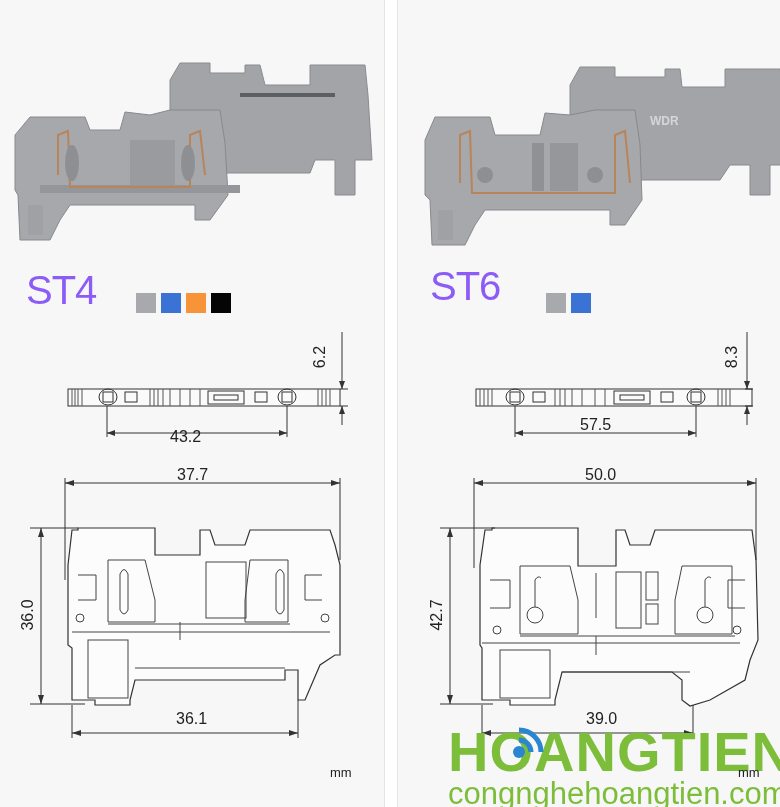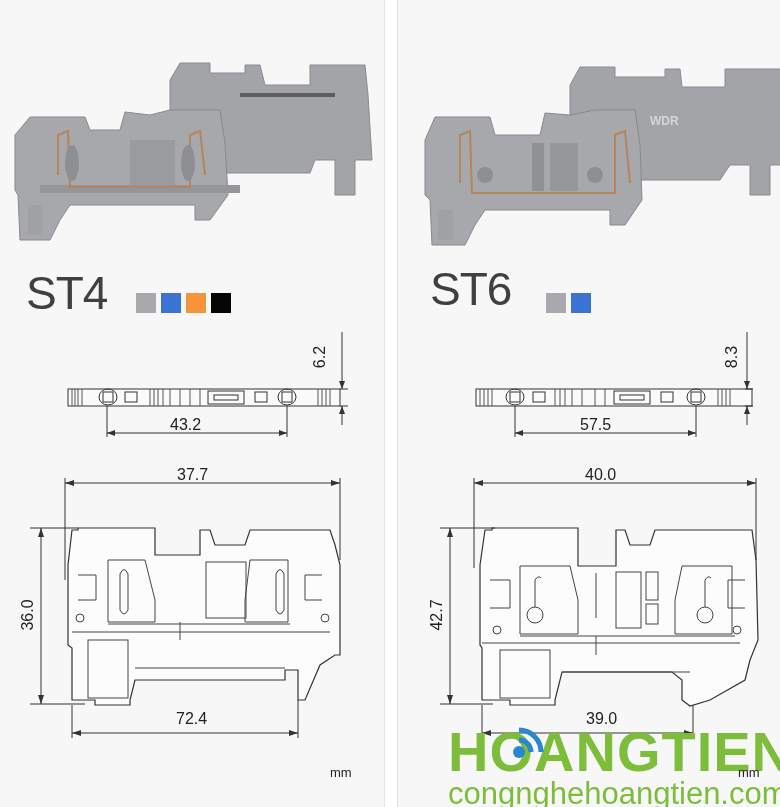--- a/index.html
+++ b/index.html
@@ -3,21 +3,21 @@
 <meta charset="utf-8">
 <style>
   html, body { margin:0; padding:0; }
   body { width:780px; height:807px; background:#ffffff; position:relative; overflow:hidden; font-family:"Liberation Sans", sans-serif; }
   .panel { position:absolute; top:0; height:807px; background:#f7f7f7; }
   .panel.left { left:0; width:384px; }
   .panel.right { left:398px; width:382px; }
   .gutter { position:absolute; top:0; left:384px; width:14px; height:807px; background:#ffffff; }
   .gutter .ln { position:absolute; top:0; width:1px; height:807px; background:#e4e4e4; }
   .photo { position:absolute; }
-  .model { position:absolute; font-size:46px; color:#404040; letter-spacing:-1px; line-height:1; }
+  .model { position:absolute; font-size:40px; color:#8b5cf6; letter-spacing:-1px; line-height:1; }
   .swatches { position:absolute; display:flex; gap:5px; }
   .sw { width:20px; height:20px; }
   .dim { position:absolute; font-size:16px; color:#222; }
   .dim.v { transform:rotate(-90deg); transform-origin:center; }
   .unit { position:absolute; font-size:13px; color:#222; }
   svg { position:absolute; overflow:visible; }
   .wm { position:absolute; left:448px; top:724px; }
   .wm-title { font-family:"Liberation Sans", sans-serif; font-weight:bold; font-size:56px; color:#7cbd3a; letter-spacing:1px; line-height:1; }
   .wm-sub { font-family:"Liberation Sans", sans-serif; font-size:31px; color:#7cbd3a; line-height:1; margin-top:-2px; }
 </style>
@@ -103,21 +103,21 @@
     <line x1="340" y1="389" x2="348" y2="389"></line>
       <line x1="340" y1="406" x2="348" y2="406"></line>
     <line x1="342" y1="332" x2="342" y2="389"></line>
       <line x1="342" y1="406" x2="342" y2="425"></line>
     <line x1="107" y1="406" x2="107" y2="437"></line>
       <line x1="287" y1="406" x2="287" y2="437"></line>
     <line x1="107" y1="433" x2="287" y2="433"></line>
   </g>
   <path d="M107 433 l8 -3 v6 z M287 433 l-8 -3 v6 z M342 389 l-3 -8 h6 z M342 406 l-3 8 h6 z" fill="#333"></path>
 </svg>
-<div class="dim" style="left:170px;top:416px">43.2</div>
+<div class="dim" style="left:170px;top:428px">43.2</div>
 <div class="dim v" style="left:309px;top:348px">6.2</div>
 
 <svg style="left:0;top:0" width="780" height="460">
   <g stroke="#333" stroke-width="1" fill="none">
     <rect x="476" y="389" width="276" height="17" fill="#fafafa"></rect>
     <g stroke="#555">
       <line x1="480" y1="389" x2="480" y2="406"></line>
         <line x1="484" y1="389" x2="484" y2="406"></line>
         <line x1="488" y1="389" x2="488" y2="406"></line>
         <line x1="492" y1="389" x2="492" y2="406"></line>
@@ -182,21 +182,21 @@
       <line x1="30" y1="704" x2="85" y2="704"></line>
     <line x1="41" y1="528" x2="41" y2="704"></line>
     <line x1="72" y1="705" x2="72" y2="738"></line>
       <line x1="298" y1="700" x2="298" y2="738"></line>
     <line x1="72" y1="733" x2="298" y2="733"></line>
   </g>
   <path d="M65 483 l9 -3 v6 z M340 483 l-9 -3 v6 z M41 528 l-3 9 h6 z M41 704 l-3 -9 h6 z M72 733 l9 -3 v6 z M298 733 l-9 -3 v6 z" fill="#333"></path>
 </svg>
 <div class="dim" style="left:177px;top:466px">37.7</div>
 <div class="dim v" style="left:12px;top:606px">36.0</div>
-<div class="dim" style="left:176px;top:710px">72.4</div>
+<div class="dim" style="left:176px;top:710px">36.1</div>
 <div class="unit" style="left:330px;top:765px">mm</div>
 
 <svg style="left:0;top:0" width="780" height="807">
   <g stroke="#333" stroke-width="1.2" fill="#fcfcfc">
     <path d="M485 530 L492 530 L492 528 L578 528 L578 566 L616 566 L616 530 L625 530 L630 545 L650 545 L655 530 L752 530 L756 560 L758 640 L750 660 L745 680 L710 700 L690 706 L682 700 L682 680 L672 672 L562 672 L555 700 L555 705 L510 705 L510 700 L482 700 L482 648 L480 645 L480 565 Z"></path>
   </g>
   <g stroke="#444" stroke-width="1" fill="none">
     <path d="M520 566 L570 566 L578 600 L578 634 L520 634 Z"></path>
     <path d="M682 566 L732 566 L732 634 L675 634 L675 600 Z"></path>
     <circle cx="535" cy="615" r="8"></circle>
@@ -223,21 +223,21 @@
     <line x1="474" y1="483" x2="756" y2="483"></line>
     <line x1="440" y1="528" x2="495" y2="528"></line>
       <line x1="440" y1="704" x2="493" y2="704"></line>
     <line x1="450" y1="528" x2="450" y2="704"></line>
     <line x1="482" y1="705" x2="482" y2="738"></line>
       <line x1="693" y1="705" x2="693" y2="738"></line>
     <line x1="482" y1="733" x2="693" y2="733"></line>
   </g>
   <path d="M474 483 l9 -3 v6 z M756 483 l-9 -3 v6 z M450 528 l-3 9 h6 z M450 704 l-3 -9 h6 z M482 733 l9 -3 v6 z M693 733 l-9 -3 v6 z" fill="#333"></path>
 </svg>
-<div class="dim" style="left:585px;top:466px">40.0</div>
+<div class="dim" style="left:585px;top:466px">50.0</div>
 <div class="dim v" style="left:421px;top:606px">42.7</div>
 <div class="dim" style="left:586px;top:710px">39.0</div>
 
 <div class="wm">
   <div class="wm-title">HOANGTIEN</div>
   <div class="wm-sub">congnghehoangtien.com</div>
 </div>
 <svg style="left:505px;top:726px" width="40" height="40" viewBox="0 0 40 40">
   <circle cx="14" cy="26" r="6" fill="#2a86d0"></circle>
   <path d="M14 14 A12 12 0 0 1 26 26" fill="none" stroke="#2a86d0" stroke-width="5"></path>

